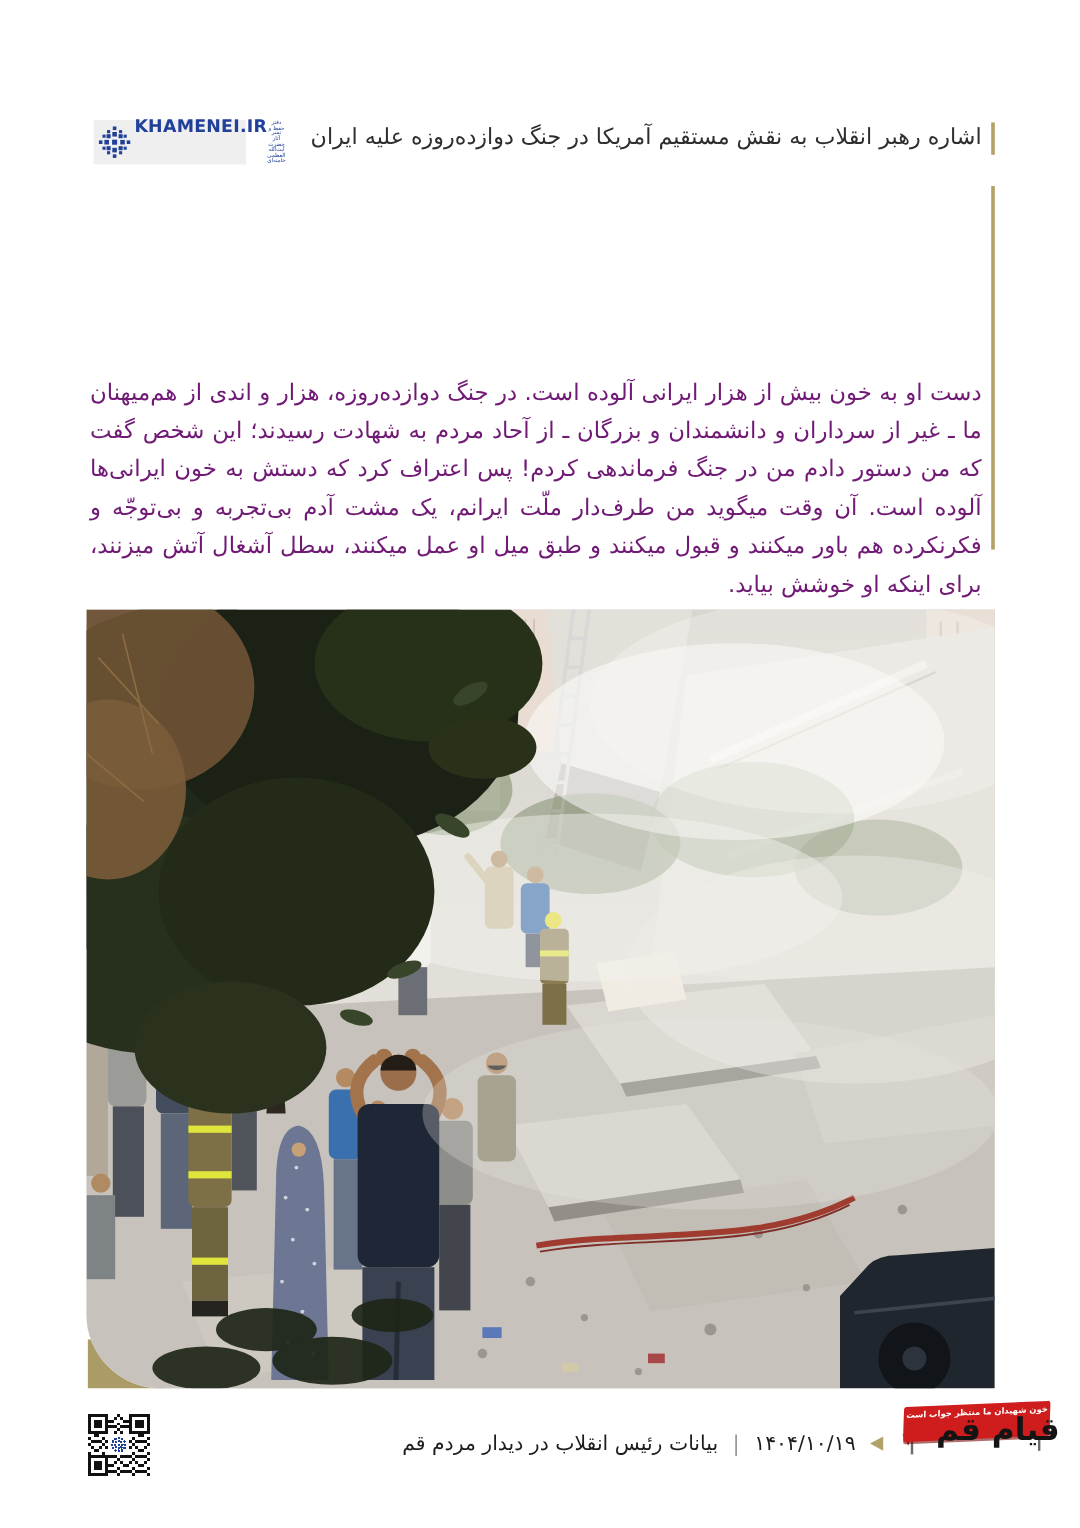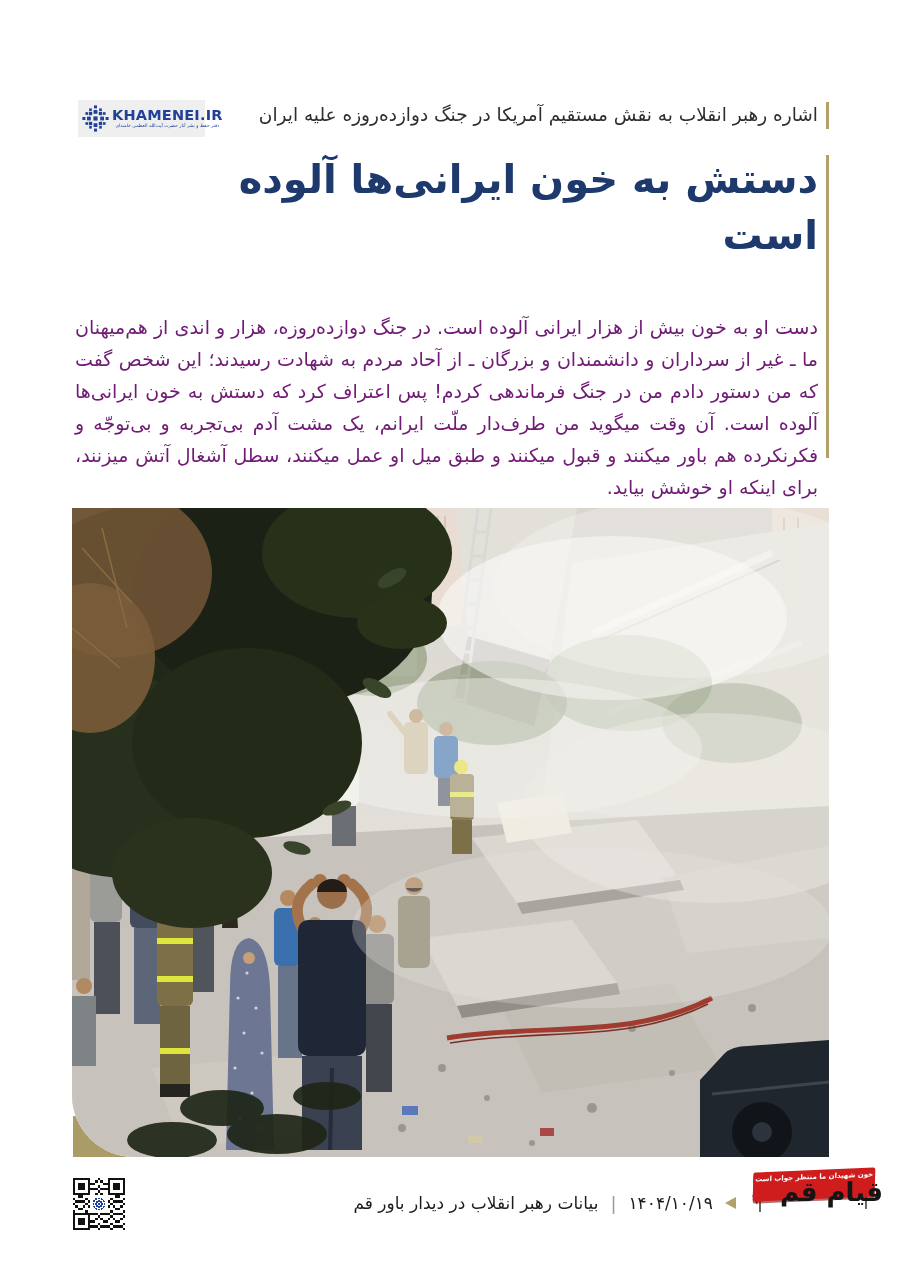--- a/index.html
+++ b/index.html
@@ -7,21 +7,21 @@
     position:relative;width:900px;height:1273px;background:#ffffff;
     overflow:hidden;font-family:"DejaVu Sans",sans-serif;direction:rtl;
   }
   
   .logo-box{
     position:absolute;left:78px;top:100px;width:127px;height:37px;
     background:#efefef;display:flex;align-items:center;gap:3px;
     padding:0 4px;box-sizing:border-box;direction:ltr;
   }
   .logo-emblem{width:27px;height:27px;flex:0 0 auto;}
-  .logo-texts{display:flex;flex-direction:column;line-height:1;}
+  .logo-texts{display:flex;flex-direction:row;line-height:1;}
   .logo-wordmark{font-size:14.5px;font-weight:bold;color:#21409a;letter-spacing:.2px;}
   .logo-tagline{font-size:4.6px;color:#21409a;margin-top:2px;text-align:center;direction:rtl;}
   .kicker{
     position:absolute;right:82px;top:101px;width:560px;text-align:right;
     font-size:18.5px;color:#2e2e2e;line-height:28px;
   }
   .bar{position:absolute;right:71px;width:3px;background:#b2a168;}
   .bar-header{top:102px;height:27px;}
   .bar-main{top:155px;height:303px;}
   
@@ -113,21 +113,20 @@
       <span class="logo-wordmark">KHAMENEI.IR</span>
       <span class="logo-tagline">دفتر حفظ و نشر آثار حضرت آیت‌الله العظمی خامنه‌ای</span>
     </div>
   </div>
 
   <div class="kicker">اشاره رهبر انقلاب به نقش مستقیم آمریکا در جنگ دوازده‌روزه علیه ایران</div>
   <div class="bar bar-header"></div>
   <div class="bar bar-main"></div>
 
   <div class="headline">
-    <div>دستش به خون ایرانی‌ها آلوده است</div>
   </div>
 
   <p class="body-text">دست او به خون بیش از هزار ایرانی آلوده است. در جنگ دوازده‌روزه، هزار و اندی از هم‌میهنان ما ـ غیر از سرداران و دانشمندان و بزرگان ـ از آحاد مردم به شهادت رسیدند؛ این شخص گفت که من دستور دادم من در جنگ فرماندهی کردم! پس اعتراف کرد که دستش به خون ایرانی‌ها آلوده است. آن وقت میگوید من طرف‌دار ملّت ایرانم، یک مشت آدم بی‌تجربه و بی‌توجّه و فکرنکرده هم باور میکنند و قبول میکنند و طبق میل او عمل میکنند، سطل آشغال آتش میزنند، برای اینکه او خوشش بیاید.</p>
 
   <svg class="gold-corner" viewBox="0 0 63 41" aria-hidden="true">
     <path d="M0,0 A63,41 0 0 1 63,41 L0,41 Z" fill="#ab9b66"></path>
   </svg>
 
   <figure class="photo-frame" style="margin:0">
     <svg viewBox="0 0 757 649" preserveAspectRatio="none" aria-hidden="true">
@@ -479,21 +478,21 @@
       <circle cx="9.399999999999999" cy="8.594744111674235" r="0.42" fill="#21409a"></circle>
       <circle cx="10.5" cy="8.3" r="0.42" fill="#21409a"></circle>
       <circle cx="11.6" cy="8.594744111674235" r="0.42" fill="#21409a"></circle>
       <circle cx="12.405255888325765" cy="9.399999999999999" r="0.42" fill="#21409a"></circle>
     </svg>
 
   <div class="footer-line">
     <span class="tri-left"></span>
     <span class="footer-date">۱۴۰۴/۱۰/۱۹</span>
     <span class="footer-sep">|</span>
-    <span class="footer-caption">بیانات رهبر انقلاب در دیدار باور قم</span>
+    <span class="footer-caption">بیانات رئیس انقلاب در دیدار مردم قم</span>
   </div>
 
   <div class="flag">
     <div class="flag-pole p1"></div>
     <div class="flag-pole p2"></div>
     <div class="flag-tip"></div>
     <div class="flag-banner">
       <div class="flag-slogan">خون شهیدان ما منتظر جواب است</div>
     </div>
     <div class="flag-title">قیام قم</div>

